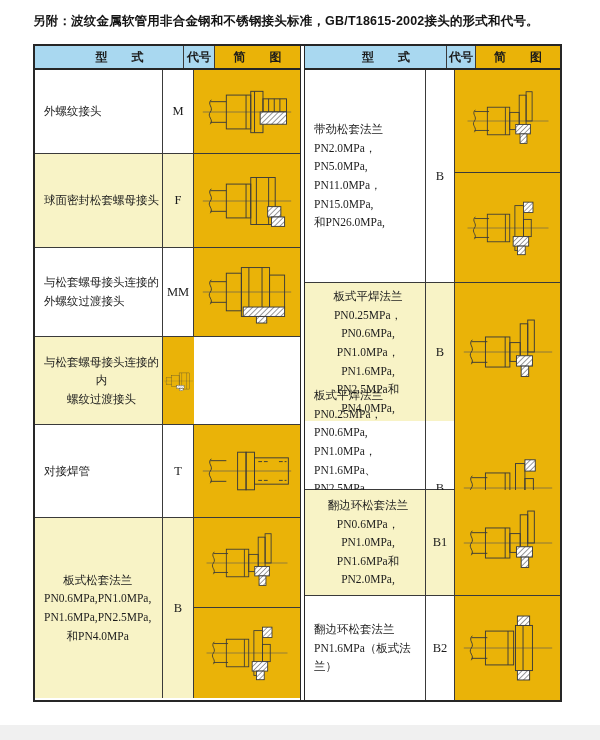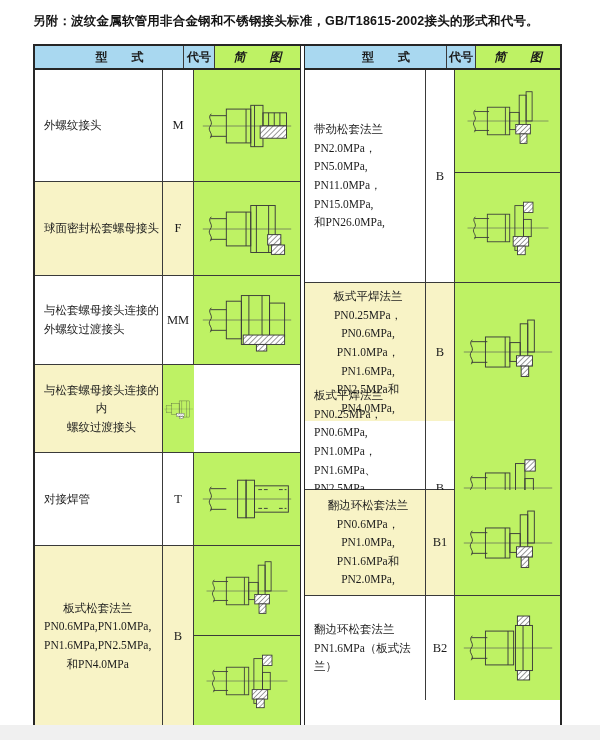--- a/index.html
+++ b/index.html
@@ -27,21 +27,21 @@
   .rrow{grid-template-columns:121px 29px 1fr;}
   .c{border-right:1px solid var(--border,#3a3a3a);box-sizing:border-box;min-width:0;}
   .head{height:24px;background:var(--header-bg,#a9d8f0);border-bottom:2px solid var(--outer-border,#262626);padding-left:21px;}
   .head .c{display:flex;align-items:center;justify-content:center;
     font-weight:bold;font-size:12px;color:#1b1b1b;}
   .type{display:flex;align-items:center;text-align:left;
     padding:4px 3px 4px 9px;white-space:pre-line;
     font-size:11.5px;line-height:1.62;color:#1c1c1c;}
   .code{display:flex;align-items:center;justify-content:center;
     font-size:12.5px;color:#1c1c1c;}
-  .diag{display:flex;align-items:center;justify-content:center;background:#bef264;border-right:none;font-style:italic;}
+  .diag{display:flex;align-items:center;justify-content:center;background:#eab308;border-right:none;}
   .hl .type,.hl .code{background:var(--highlight-bg,#f8f3c6);text-align:center;}
   .split{flex-direction:column;padding:0;}
   .split .sub{display:flex;align-items:center;justify-content:center;width:100%;box-sizing:border-box;}
   .split .sub.grow{flex:1;}
   .split .sub + .sub{border-top:1px solid var(--border,#3a3a3a);}
   .diag-svg{width:94px;height:68px;display:block;}
   .sub .diag-svg{width:88px;height:62px;}
   .bottom-strip{position:absolute;left:0;right:0;bottom:0;height:15px;background:#f0f0f0;}
   .defs-svg{position:absolute;width:0;height:0;overflow:hidden;}
 </style>
@@ -155,21 +155,21 @@
 
   <div class="tbl-wrap">
 
     <div class="tbl tbl-left">
       <div class="row lrow head">
         <div class="c">型　　式</div>
         <div class="c">代号</div>
         <div class="c diag">简　　图</div>
       </div>
 
-      <div class="row lrow" style="height:112px">
+      <div class="row lrow" style="height:84px">
         <div class="c type">外螺纹接头</div>
         <div class="c code">M</div>
         <div class="c diag">
           <svg class="diag-svg" viewBox="0 0 100 72">
               <use href="#d-m"></use>
             </svg>
         </div>
       </div>
 
       <div class="row lrow hl" style="height:94px">

